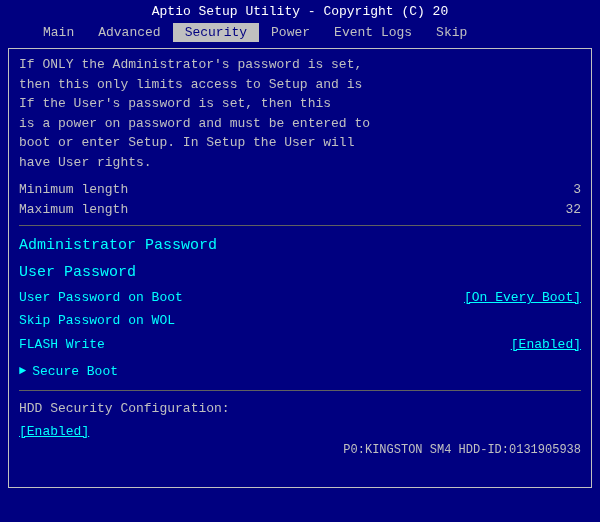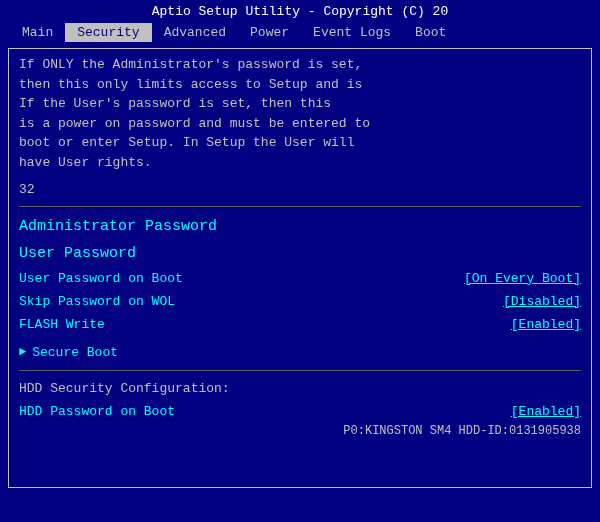--- a/index.html
+++ b/index.html
@@ -21,20 +21,21 @@
       padding: 4px 0 2px 0;
       font-size: 13px;
     }
 
     
     .menu-bar {
       display: flex;
       background: #000080;
       padding: 2px 10px;
       gap: 0;
+      margin-left: 21px;
     }
     .menu-item {
       padding: 2px 12px;
       color: #c0c0c0;
       font-size: 13px;
       cursor: pointer;
     }
     .menu-item.active {
       background: #c0c0c0;
       color: #000080;
@@ -122,68 +123,71 @@
   </style>
 </head>
 <body>
 
 <div class="title-bar">
   <span>Aptio Setup Utility - Copyright (C) 20</span>
 </div>
 
 <div class="menu-bar">
 <div class="menu-item">Main</div>
+    <div class="menu-item">Advanced</div>
     <div class="menu-item active">Security</div>
-    <div class="menu-item">Advanced</div>
     <div class="menu-item">Power</div>
     <div class="menu-item">Event Logs</div>
-    <div class="menu-item">Boot</div>
+    <div class="menu-item">Skip</div>
   </div>
 
 <div class="content">
   <div class="info-text">
   <div>If ONLY the Administrator's password is set,</div>
       <div>then this only limits access to Setup and is</div>
       <div>If the User's password is set, then this</div>
       <div>is a power on password and must be entered to</div>
       <div>boot or enter Setup. In Setup the User will</div>
       <div>have User rights.</div>
     </div>
   <div class="settings-section">
+  <div class="settings-row">
+        <span>Minimum length</span>
+        <span>3</span>
+      </div>
       <div class="settings-row">
+        <span>Maximum length</span>
         <span>32</span>
       </div>
     </div>
   <div class="divider-line"></div>
   <div>
       <div class="cyan-link">Administrator Password</div>
       <div class="cyan-link">User Password</div>
     </div>
   <div>
       <div class="settings-row-with-val">
         <span>User Password on Boot</span>
         <span class="val-bracket">[On Every Boot]</span>
       </div>
       <div class="settings-row-with-val">
         <span>Skip Password on WOL</span>
-        <span class="val-bracket">[Disabled]</span>
       </div>
       <div class="settings-row-with-val">
         <span>FLASH Write</span>
         <span class="val-bracket">[Enabled]</span>
       </div>
     </div>
   <div class="submenu-item">
     <span class="arrow">►</span>
     <span>Secure Boot</span>
   </div>
   <div class="divider-line"></div>
   <div>
       <div class="section-label">HDD Security Configuration:</div>
       <div class="settings-row-with-val">
-        <span>HDD Password on Boot</span>
         <span class="val-bracket">[Enabled]</span>
       </div>
     </div>
   <div>
       <div class="bottom-text">P0:KINGSTON SM4   HDD-ID:0131905938</div>
     </div>
 </div>
 
 </body></html>

